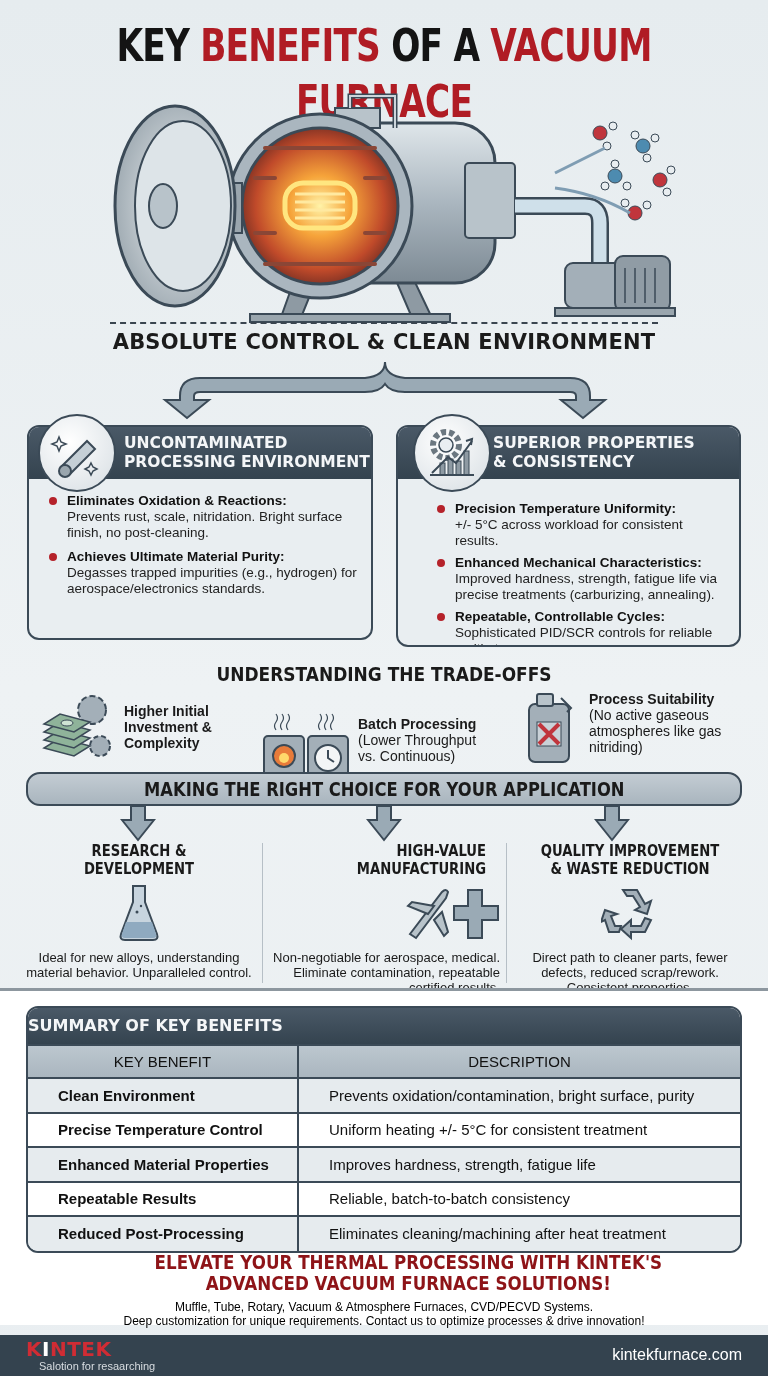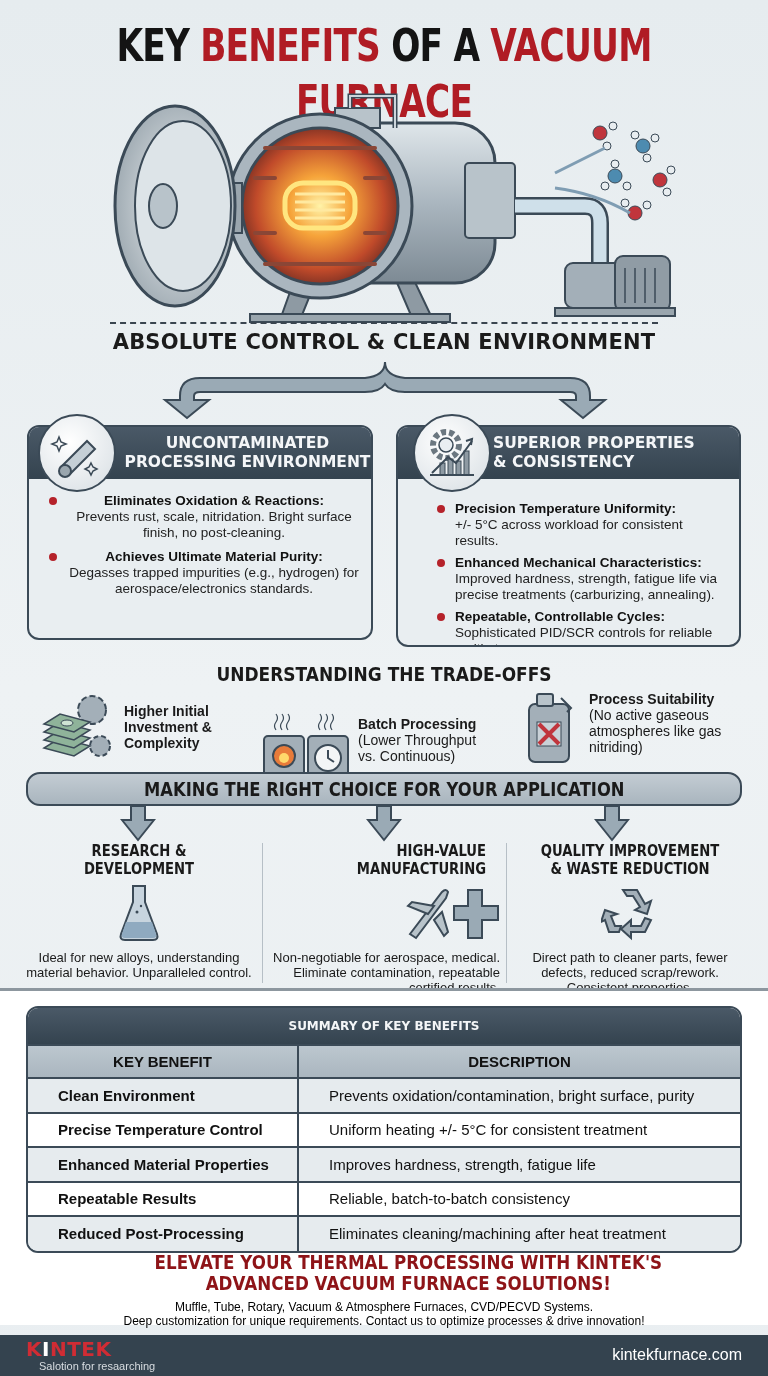--- a/index.html
+++ b/index.html
@@ -80,25 +80,25 @@
   .vdiv { width: 1px; background: #b6bfc6; }
 
   .hr-sep { top: 988px; left: 0; width: 768px; height: 3px; background: #8d979f; }
   .white-band { top: 991px; left: 0; width: 768px; height: 334px; background: #ffffff; }
 
   
   .table-wrap {
     top: 1006px; left: 26px; width: 716px; border: 2px solid #3b4a57; border-radius: 12px; overflow: hidden; background: #fff;
   }
   .table-title {
-    height: 36px; background: linear-gradient(180deg, #4a5967, #34434f); color: #f4f6f8; text-align: center;
-    font-family: "DejaVu Sans", sans-serif; font-weight: bold; font-size: 12px; line-height: 36px;
+    height: 36px; background: linear-gradient(180deg, #4a5967, #34434f); color: #f4f6f8; text-align: left;
+    font-family: "DejaVu Sans", sans-serif; font-weight: bold; font-size: 16px; line-height: 36px;
   }
   table { width: 100%; border-collapse: collapse; }
-  th { background: linear-gradient(180deg, #bcc7cf, #aab6bf); font-size: 15px; font-weight: bold; height: 33px; border-top: 2px solid #3b4a57; color: #111; }
+  th { background: linear-gradient(180deg, #bcc7cf, #aab6bf); font-size: 15px; font-weight: normal; height: 33px; border-top: 2px solid #3b4a57; color: #111; }
   td { height: 34.5px; font-size: 15px; padding-left: 30px; border-top: 2px solid #3b4a57; color: #111; }
   td.k { font-weight: bold; width: 270px; }
   th.k { width: 270px; }
   .col-sep { border-left: 2px solid #3b4a57; }
   tr.alt td { background: #e6ebee; }
 
   
   .cta-title {
     top: 1252px; left: 0; width: 768px; text-align: center; color: #8e1418;
     font-family: "DejaVu Sans", sans-serif; font-weight: bold; font-size: 19px; line-height: 21px; padding-left: 48px;
@@ -209,21 +209,21 @@
   <path d="M460 100 Q500 105 535 125" fill="none" stroke="#7f9db3" stroke-width="3"></path>
 </svg>
 
 <div class="abs dash-line"></div>
 <div class="abs subtitle">ABSOLUTE CONTROL &amp; CLEAN ENVIRONMENT</div>
 
 <svg class="abs brace" viewBox="0 0 450 60">
   <path d="M225 2 Q225 16 205 18 H40 Q20 18 20 36 V40 H5 L27 58 L49 40 H34 V36 Q34 32 40 32 H205 Q220 32 225 24 Q230 32 245 32 H410 Q416 32 416 36 V40 H401 L423 58 L445 40 H430 V36 Q430 18 410 18 H245 Q225 16 225 2 Z" fill="#9aaab5" stroke="#3b4a57" stroke-width="2"></path>
 </svg>
 
-<div class="abs card" style="top:425px; left:27px; width:346px; height:215px;text-align:center;">
+<div class="abs card" style="top:425px; left:27px; width:346px; height:215px;">
   <div class="card-head" style="padding-left:95px;">
     <div>UNCONTAMINATED</div>
     <div>PROCESSING ENVIRONMENT</div>
   </div>
   <ul class="bullets">
     <li><span class="bt">Eliminates Oxidation &amp; Reactions:</span><span>Prevents rust, scale, nitridation. Bright surface finish, no post-cleaning.</span></li>
     <li><span class="bt">Achieves Ultimate Material Purity:</span><span>Degasses trapped impurities (e.g., hydrogen) for aerospace/electronics standards.</span></li>
   </ul>
 </div>
 <div class="abs card-icon" style="top:414px; left:38px;">

